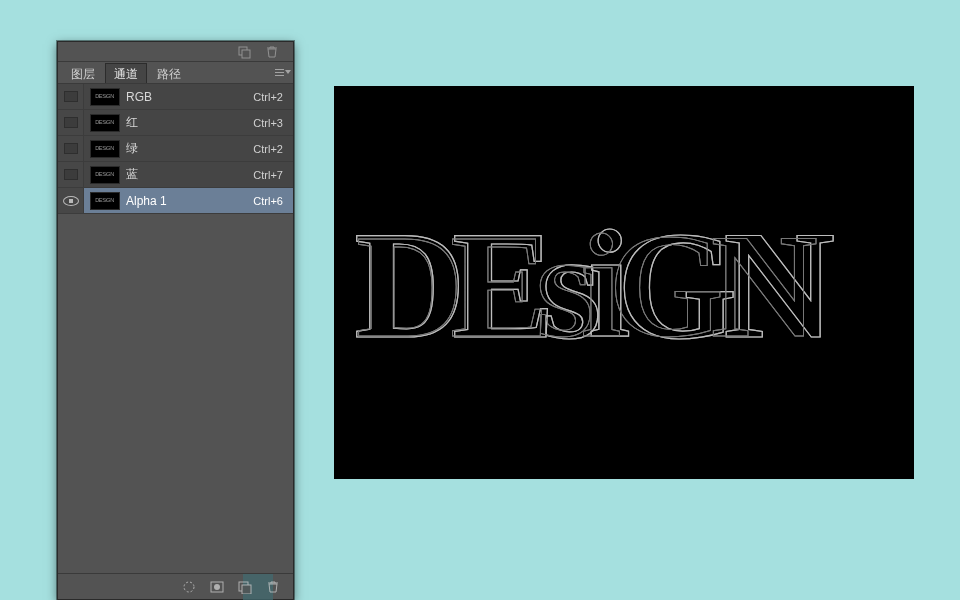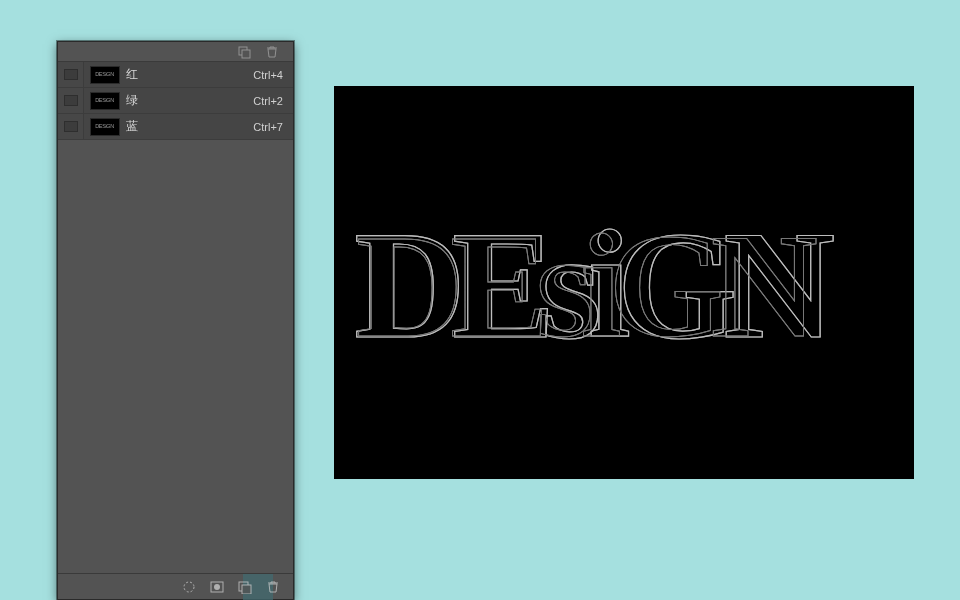--- a/index.html
+++ b/index.html
@@ -151,45 +151,71 @@
           <rect x="5" y="5" width="8" height="8" fill="#555" stroke="#bcbcbc" stroke-width="1"></rect>
         </svg>
     </span>
     <span class="top-icon">
       <svg viewBox="0 0 14 14">
           <path d="M3 4h8l-1 8H4z M2 3h10 M5 3V2h4v1" fill="none" stroke="#bcbcbc" stroke-width="1"></path>
         </svg>
     </span>
   </div>
 
+  <div class="tabs">
+    <div class="tab">图层</div>
+    <div class="tab active">通道</div>
+    <div class="tab">路径</div>
+    <div class="tabs-menu">
+        <span></span>
+        <span></span>
+        <span></span>
+      </div>
+  </div>
 
   <div class="channel-list" id="channel-list">
       <div class="channel-row">
         <div class="eye-col">
           <div class="eye-empty"></div>
         </div>
         <div class="thumb"></div>
+        <div class="chan-name">RGB</div>
+        <div class="chan-shortcut">Ctrl+2</div>
+      </div>
+      <div class="channel-row">
+        <div class="eye-col">
+          <div class="eye-empty"></div>
+        </div>
+        <div class="thumb"></div>
         <div class="chan-name">红</div>
-        <div class="chan-shortcut">Ctrl+4</div>
+        <div class="chan-shortcut">Ctrl+3</div>
       </div>
       <div class="channel-row">
         <div class="eye-col">
           <div class="eye-empty"></div>
         </div>
         <div class="thumb"></div>
         <div class="chan-name">绿</div>
         <div class="chan-shortcut">Ctrl+2</div>
       </div>
       <div class="channel-row">
         <div class="eye-col">
           <div class="eye-empty"></div>
         </div>
         <div class="thumb"></div>
         <div class="chan-name">蓝</div>
         <div class="chan-shortcut">Ctrl+7</div>
+      </div>
+      <div class="channel-row selected">
+        <div class="eye-col">
+          <div class="eye-visible"></div>
+        </div>
+        <div class="thumb"></div>
+        <div class="chan-name">Alpha 1</div>
+        <div class="chan-shortcut">Ctrl+6</div>
       </div>
     </div>
 
   <div class="panel-bottombar">
     <div class="bottom-highlight"></div>
     <span class="bot-icon">
       <svg viewBox="0 0 16 14">
           <circle cx="8" cy="7" r="5" fill="none" stroke="#cfcfcf" stroke-width="1" stroke-dasharray="2 2"></circle>
         </svg>
     </span>

